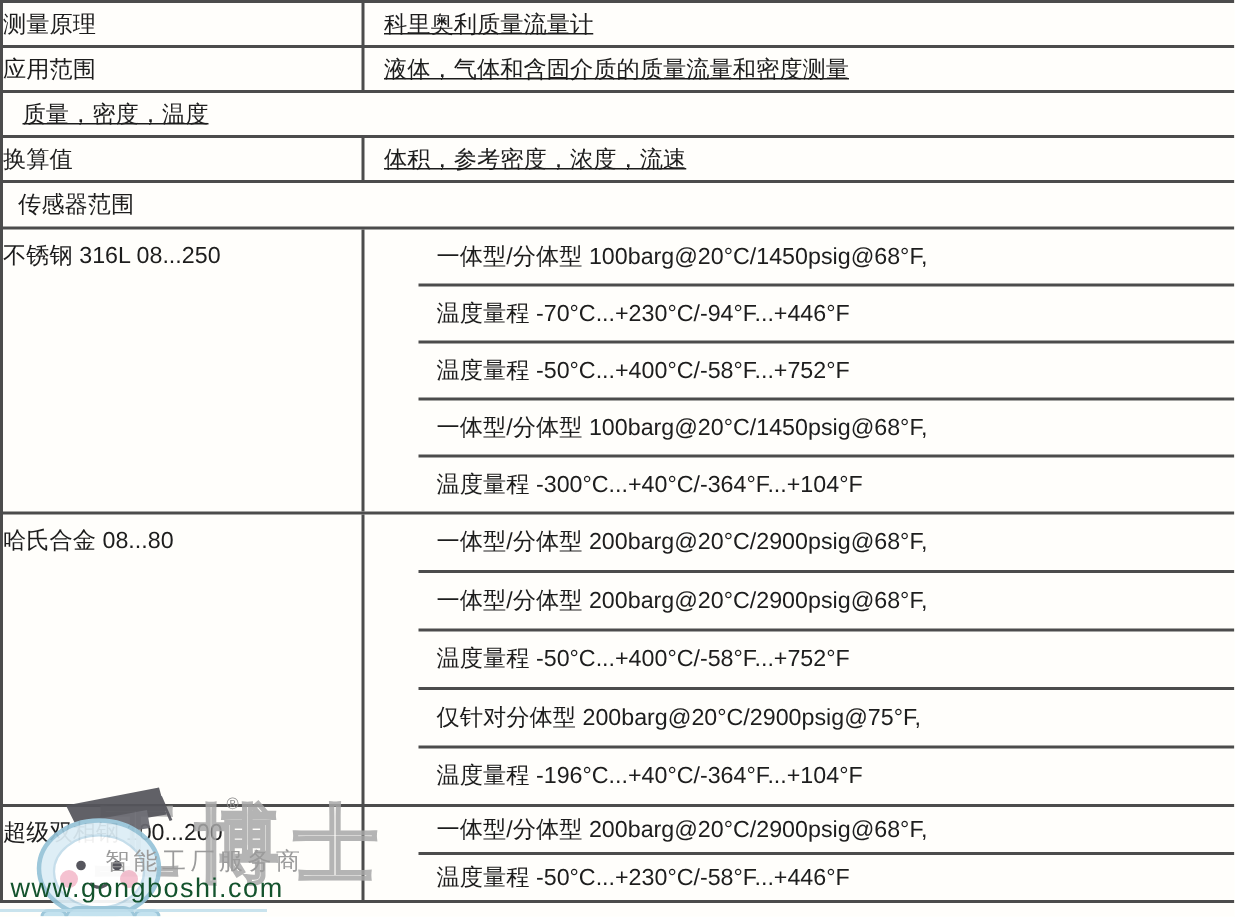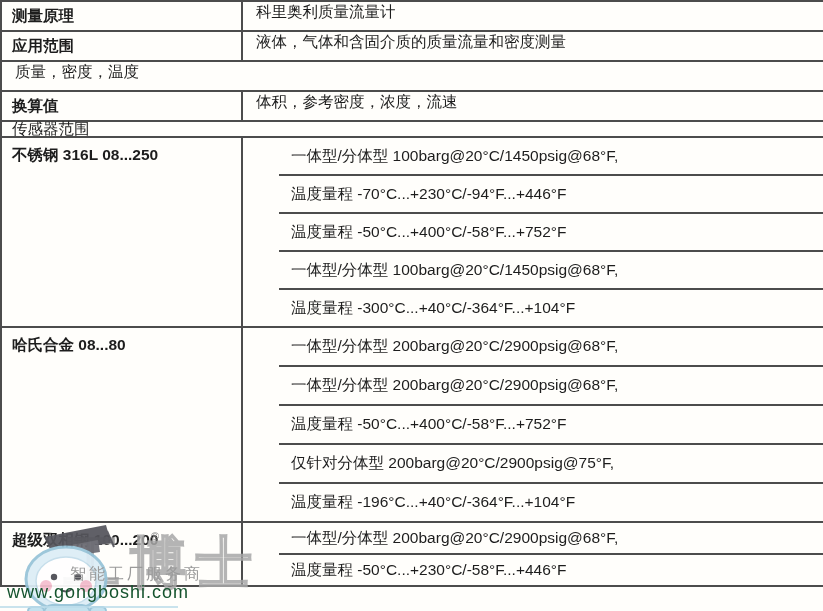--- a/index.html
+++ b/index.html
@@ -17,29 +17,28 @@
     border-left:2px solid #4c4c4c;
     border-bottom:2px solid #4c4c4c;
     box-sizing:border-box;
     font-size:15.5px;
   }
   .row{display:flex;align-items:center;box-sizing:border-box;}
   .info-row{height:30px;border-bottom:2px solid #4c4c4c;}
   .label-cell{
     width:241px;flex:0 0 241px;align-self:stretch;
     display:flex;align-items:center;
-    padding-left:10px;box-sizing:border-box;
+    box-sizing:border-box;
     border-right:2px solid #4c4c4c;
-    font-weight:bold;
   }
   .value-cell{
-    flex:1;align-self:stretch;display:flex;align-items:flex-start;
-    padding-left:13px;box-sizing:border-box;
-  }
-  .section-row{height:16px;border-bottom:2px solid #4c4c4c;padding-left:10px;}
+    flex:1;align-self:stretch;display:flex;align-items:center;
+    padding-left:13px;box-sizing:border-box;text-decoration:underline;
+  }
+  .section-row{height:31px;border-bottom:2px solid #4c4c4c;padding-left:10px;}
   .group{display:flex;border-bottom:2px solid #4c4c4c;box-sizing:border-box;gap:36px;}
   .group:last-child{border-bottom:none;}
   .g1{height:190px;}
   .g2{height:195px;}
   .g3{height:62px;}
   .group .label-cell{align-items:flex-start;padding-top:7px;}
   .sub-col{flex:1;display:flex;flex-direction:column;}
   .sub-row{
     flex:1;display:flex;align-items:center;
     padding-left:12px;box-sizing:border-box;

